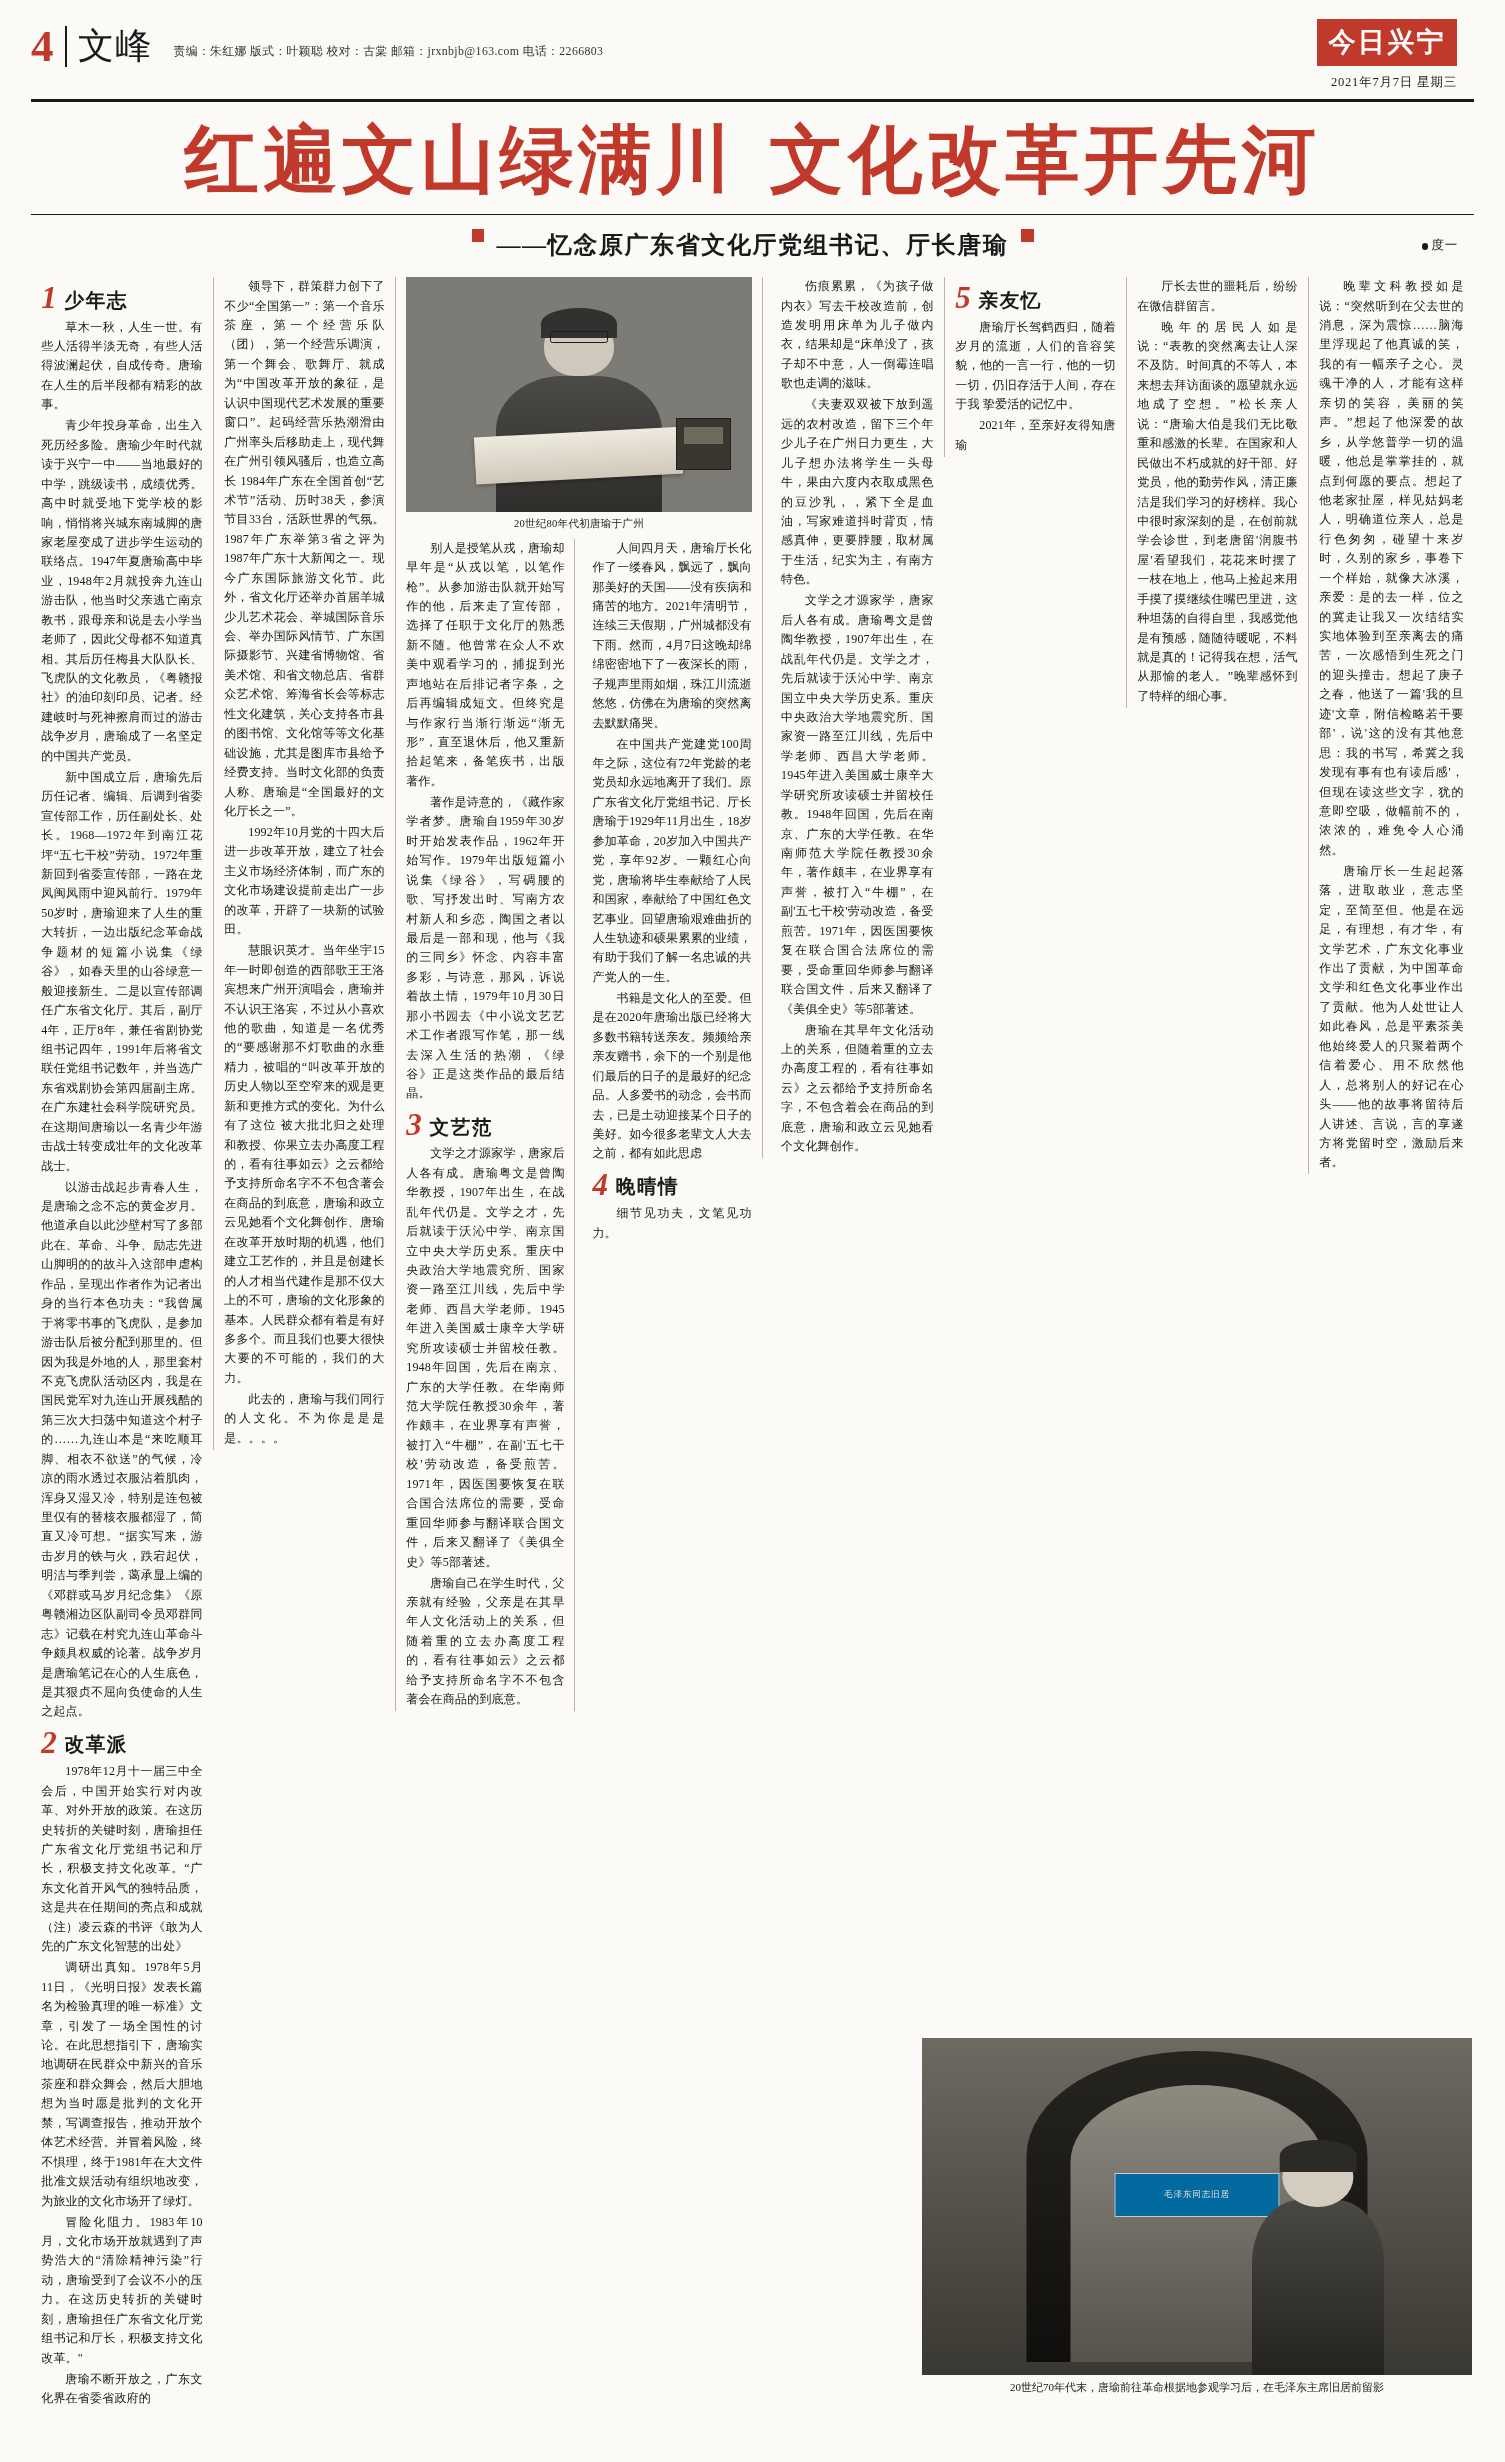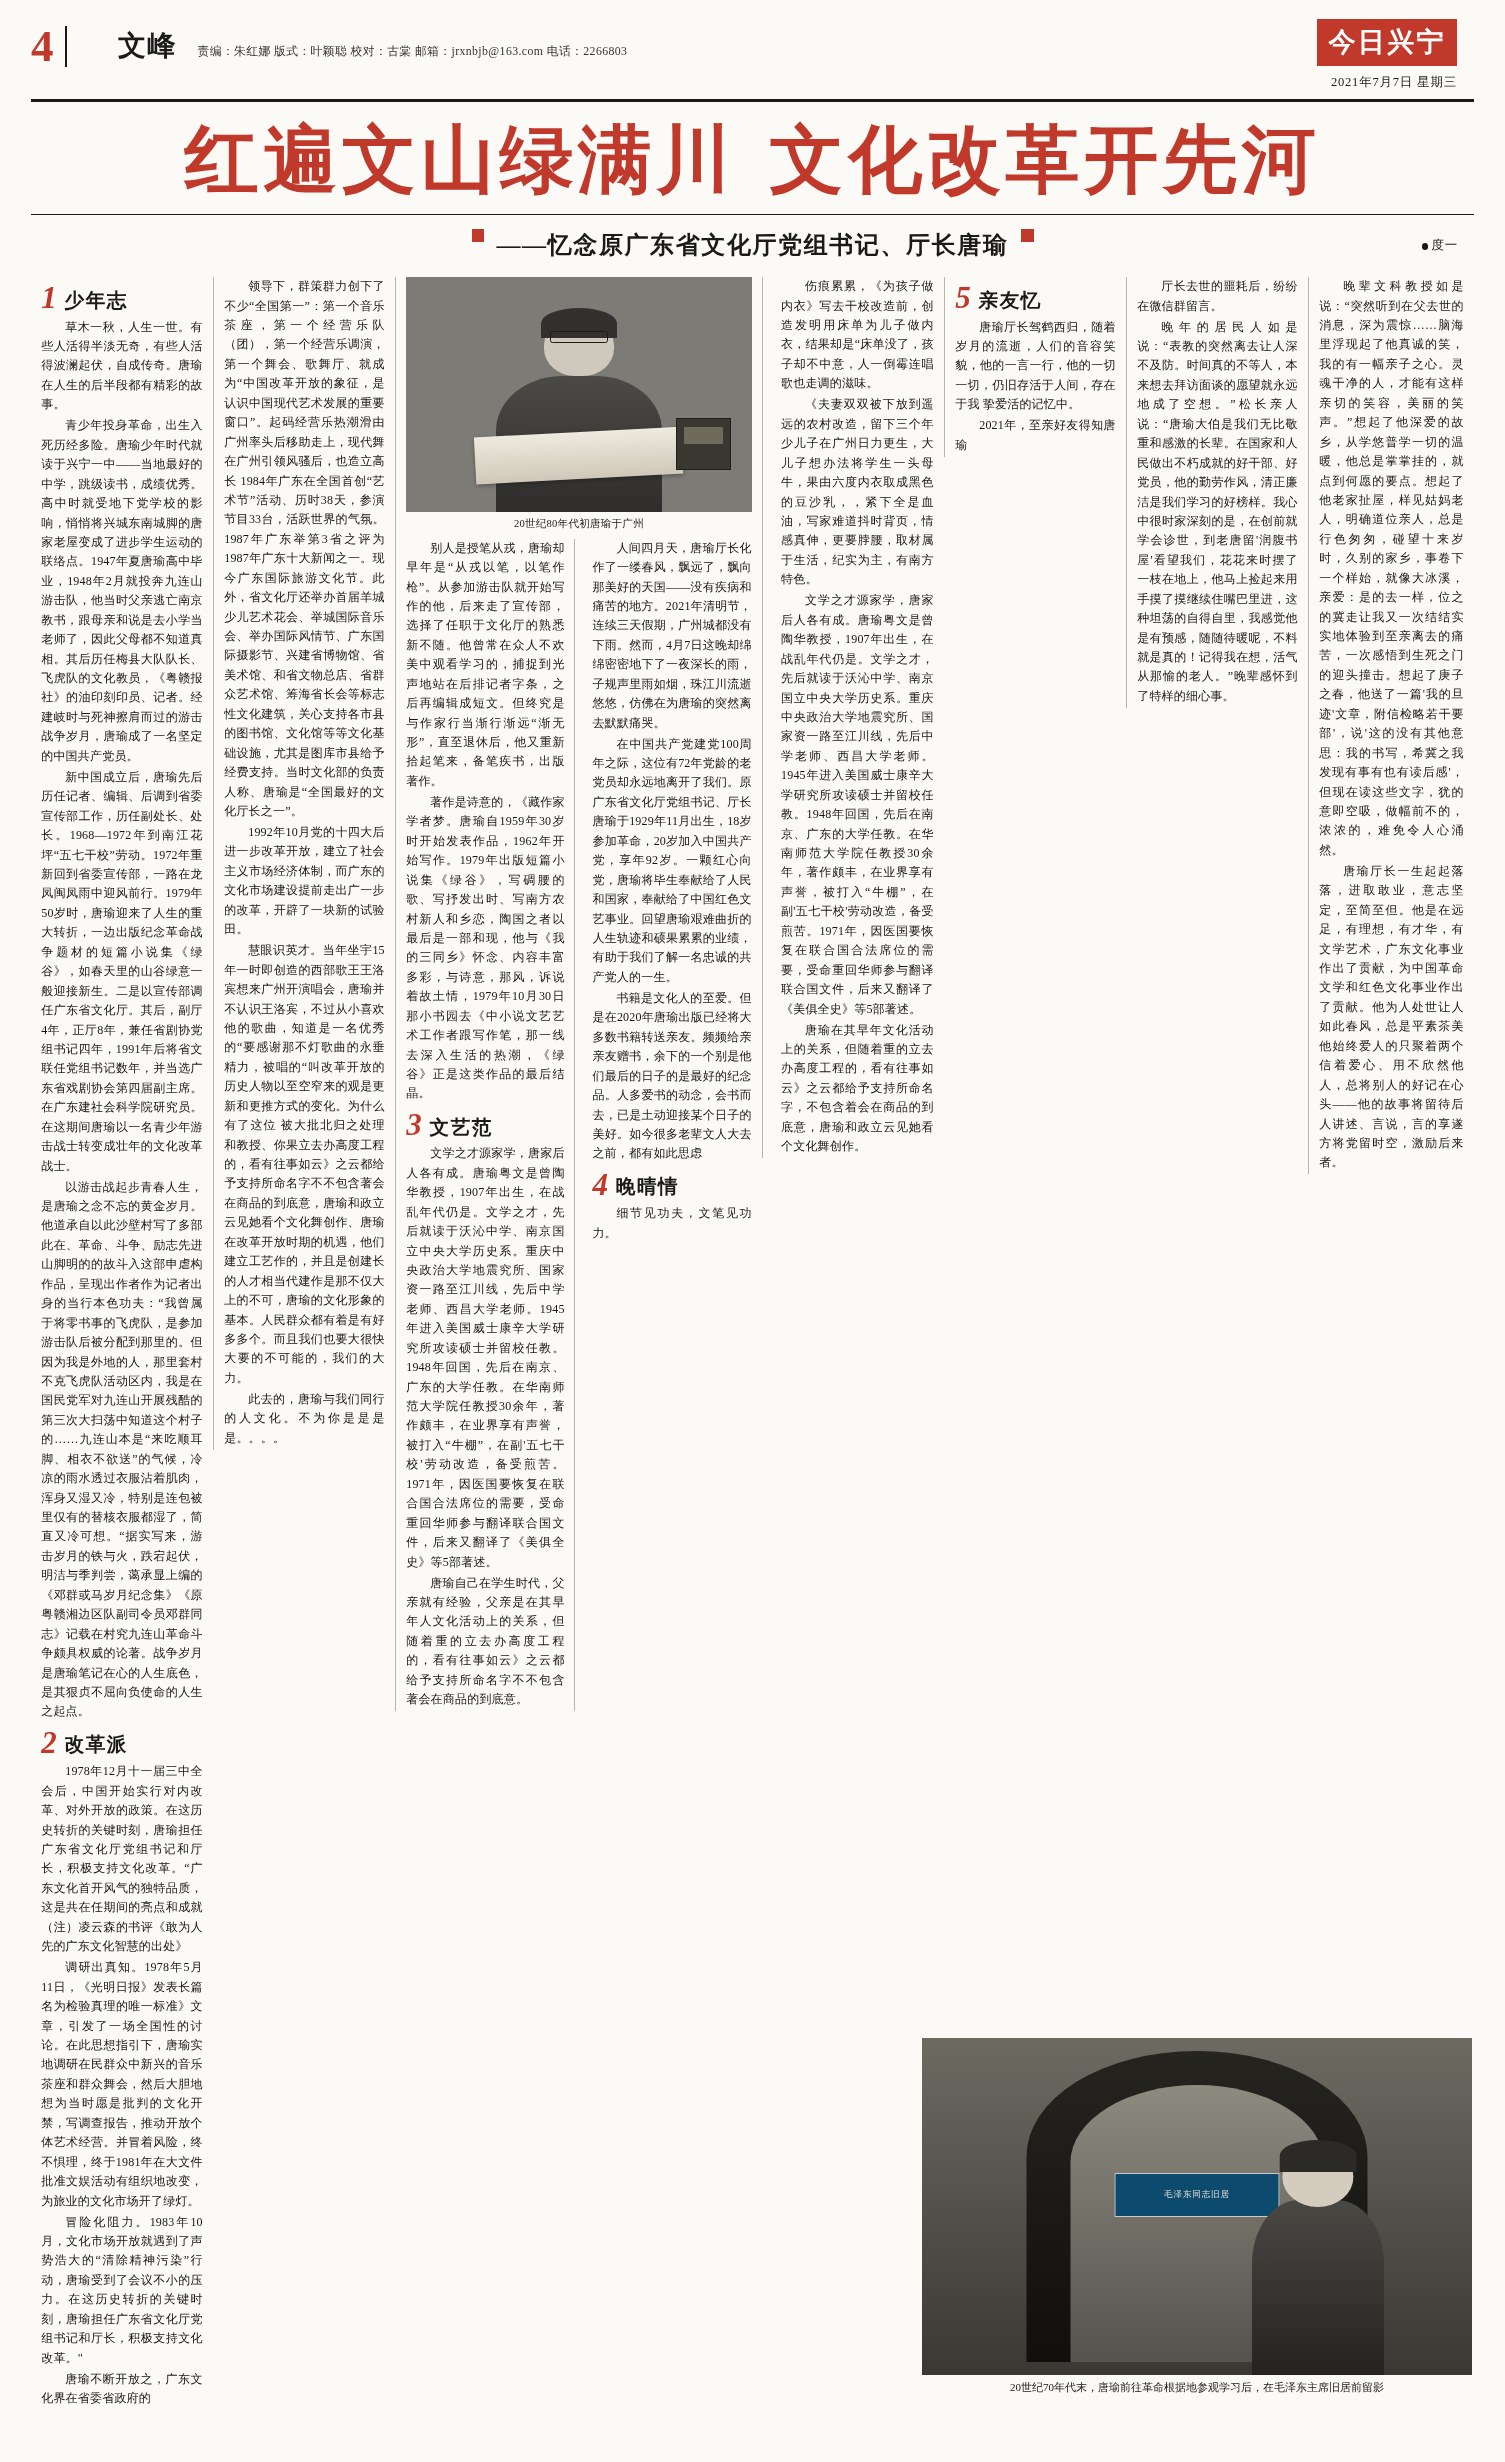--- a/index.html
+++ b/index.html
@@ -12,21 +12,21 @@
     position:relative;
     overflow:hidden;
   }
   .page { width:1505px; height:2462px; position:relative; padding:0 31px; }
 
   
   .masthead { display:flex; align-items:flex-start; padding-top:23.5px; height:94px; position:relative; }
   .pagenum-block { display:flex; align-items:center; gap:11px; }
   .pagenum { font-size:45px; font-weight:bold; color:#c0392b; font-family:"Liberation Serif", serif; line-height:1; }
   .sep-v { width:2.4px; height:41px; background:#1a1a1a; }
-  .section-name { font-size:28px; font-weight:bold; letter-spacing:1.6px; line-height:1;margin-left:40px; }
+  .section-name { font-size:36px; font-weight:normal; letter-spacing:1.6px; line-height:1; }
   .credits { font-size:11.8px; color:#333; margin-left:20.4px; margin-top:20.4px; letter-spacing:0.4px; white-space:nowrap; }
   .brand-wrap { position:absolute; right:17px; top:19px; text-align:right; }
   .brand { display:inline-block; background:#c0392b; color:#fff; font-size:27px; font-weight:bold; padding:4.7px 11px 6.3px; letter-spacing:2.4px; }
   .date-line { font-size:12.5px; margin-top:7.8px; color:#222; letter-spacing:0.8px; }
   .rule-thick { height:3.1px; background:#1a1a1a; margin-top:4.7px; }
 
   
   .headline-zone { text-align:center; padding-top:20.4px; }
   .headline { font-size:74px; font-weight:bold; color:#c0392b; letter-spacing:4.7px; line-height:1.05;
               font-family:"Liberation Serif", serif; }
@@ -92,21 +92,21 @@
   .radio { position:absolute; right:6%; bottom:18%; width:16%; height:22%;
       background:#39372f; border:1.6px solid #201f1b; }
   .radio:after{content:"";position:absolute;left:14%;top:16%;width:72%;height:34%;background:#6e6a5c;}
 
   .pgrad2 { position:absolute; inset:0; background:linear-gradient(180deg,#6d6a62 0%, #3a3832 100%); }
   .arch { position:absolute; left:50%; top:4%; transform:translateX(-50%); width:62%; height:92%;
       background:linear-gradient(180deg,#26241f,#100f0d); border-radius:50% 50% 0 0 / 34% 34% 0 0; }
   .arch-inner { position:absolute; left:50%; top:14%; transform:translateX(-50%); width:46%; height:82%;
       background:linear-gradient(180deg,#8d8a80,#55534c); border-radius:50% 50% 0 0 / 28% 28% 0 0; }
   .plaque { position:absolute; left:50%; top:40%; transform:translateX(-50%); width:30%; height:13%;
-      background:#0c4a6e; border:1.6px solid #cfcabd; }
+      background:#0369a1; border:1.6px solid #cfcabd; }
   .plaque span{ position:absolute; inset:0; color:#e6e2d6; font-size:8.6px; letter-spacing:0.8px;
       display:flex; align-items:center; justify-content:center; }
   .man2 { position:absolute; right:16%; bottom:0; width:24%; height:52%;
       background:linear-gradient(180deg,#4a4843,#242320); border-radius:36% 36% 0 0; }
   .man2-head{ position:absolute; left:50%; top:-30%; transform:translateX(-50%); width:54%; height:34%;
       background:#d4ccbe; border-radius:50%; }
   .man2-hair{ position:absolute; left:50%; top:-34%; transform:translateX(-50%); width:58%; height:18%;
       background:#2c2a27; border-radius:50% 50% 0 0; }
 
   .inline-photo-wrap { margin:0 0 6.3px; }

